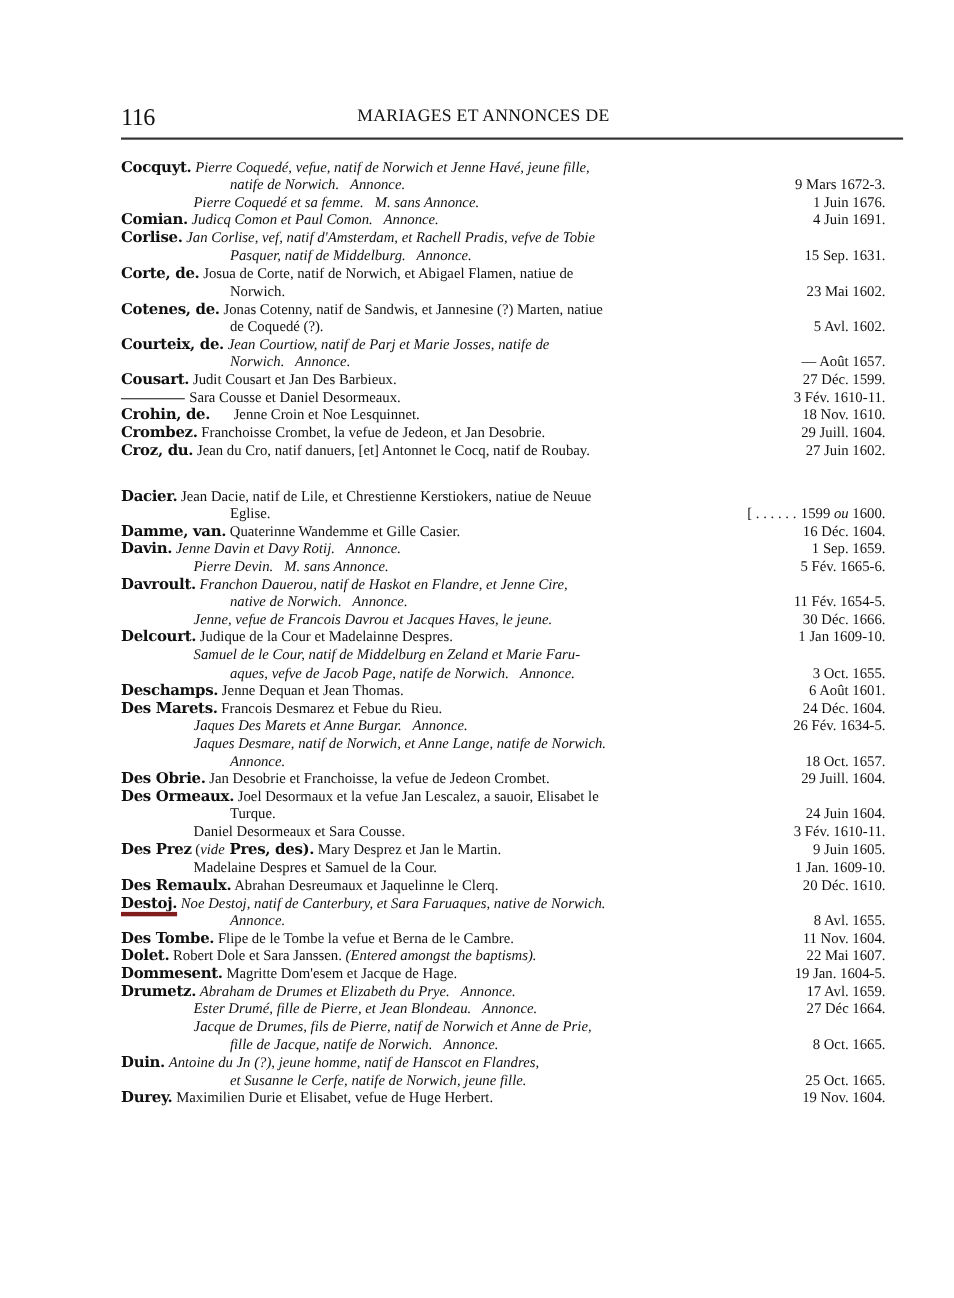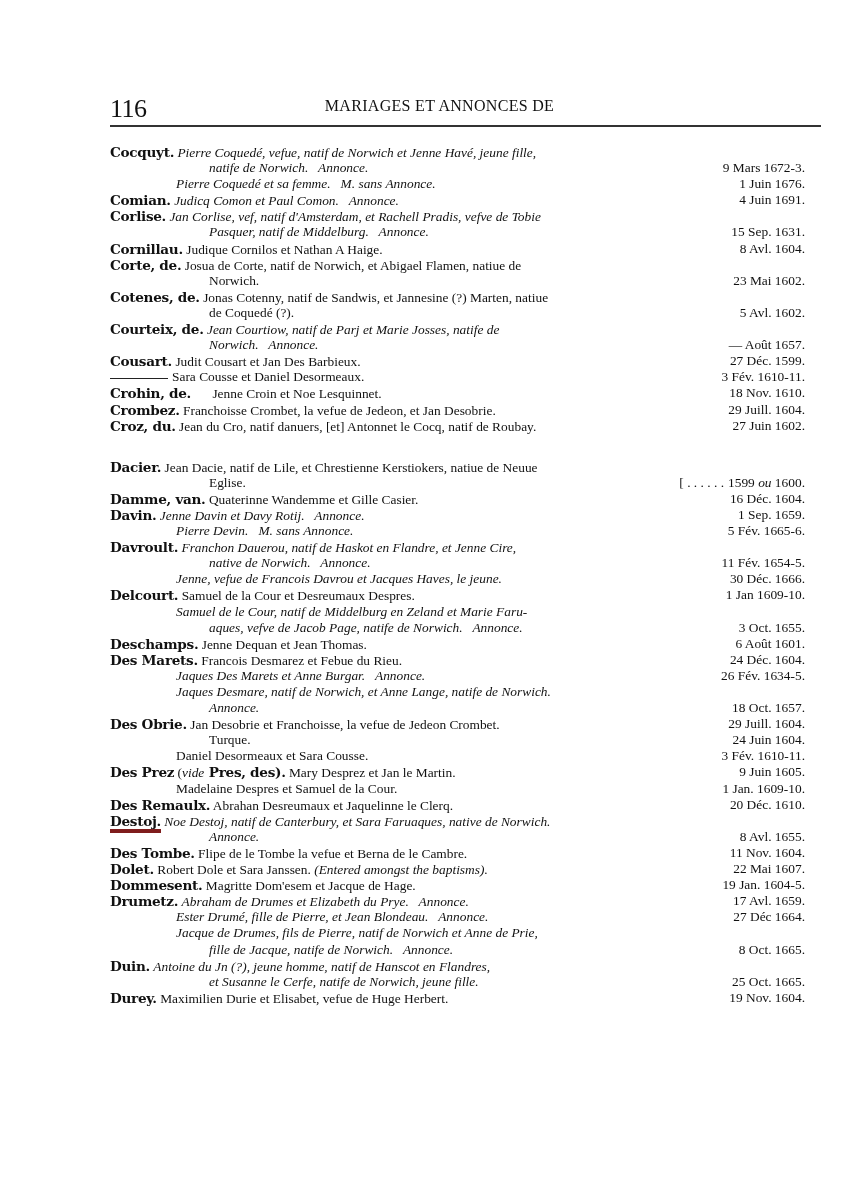--- a/index.html
+++ b/index.html
@@ -1,19 +1,19 @@
 <!DOCTYPE html>
 <html><head>
 <meta charset="utf-8">
 <style>
   html, body { margin:0; padding:0; background:#ffffff; }
   body { width:867px; height:1180px; position:relative; overflow:hidden;
          font-family:"DejaVu Serif","Liberation Serif",serif; color:#111; }
   .page { position:absolute; left:0; top:0; width:867px; height:1180px; }
-  .hdr-num { position:absolute; left:110px; top:94px; font-size:26px; font-family:"Liberation Serif",serif; letter-spacing:-0.5px; }
+  .hdr-num { position:absolute; left:110px; top:94px; font-size:22px; font-family:"Liberation Serif",serif; letter-spacing:-0.5px; }
   .hdr-title { position:absolute; left:0; width:867px; top:97px; text-align:center; font-size:16px; font-family:"Liberation Serif",serif; letter-spacing:0.3px; padding-left:12px; box-sizing:border-box;}
   .hdr-rule { position:absolute; left:110px; top:125px; width:711px; height:2px; background:#333; }
   .entries { position:absolute; left:110px; top:144px; width:711px; }
   .line { position:relative; height:16.1px; line-height:16px; font-size:13.4px; white-space:nowrap; font-family:"Liberation Serif",serif; }
   .line.gap { height:25px; }
   .surname { font-family:"DejaVu Serif",serif; font-weight:bold; font-size:13.6px; letter-spacing:-0.3px; }
   .it { font-style:italic; }
   .indent1 { padding-left:66px; }
   .indent2 { padding-left:99px; }
   .date { position:absolute; right:16px; top:0; text-align:right; }
@@ -28,50 +28,50 @@
   <div class="hdr-num">116</div>
   <div class="hdr-title">MARIAGES ET ANNONCES DE</div>
   <div class="hdr-rule"></div>
   <div class="entries" id="entries">
       <div class="line"><span><span class="surname">Cocquyt.</span> <span class="it" style="white-space: pre;">Pierre Coquedé, vefue, natif de Norwich et Jenne Havé, jeune fille,</span></span></div>
       <div class="line"><span class="indent2"><span class="it" style="white-space: pre;">natife de Norwich.   Annonce.</span></span><span class="date">9 Mars 1672-3.</span></div>
       <div class="line"><span class="indent1"><span class="it" style="white-space: pre;">Pierre Coquedé et sa femme.   M. sans Annonce.</span></span><span class="date">1 Juin 1676.</span></div>
       <div class="line"><span><span class="surname">Comian.</span> <span class="it" style="white-space: pre;">Judicq Comon et Paul Comon.   Annonce.</span></span><span class="date">4 Juin 1691.</span></div>
       <div class="line"><span><span class="surname">Corlise.</span> <span class="it" style="white-space: pre;">Jan Corlise, vef, natif d'Amsterdam, et Rachell Pradis, vefve de Tobie</span></span></div>
       <div class="line"><span class="indent2"><span class="it" style="white-space: pre;">Pasquer, natif de Middelburg.   Annonce.</span></span><span class="date">15 Sep. 1631.</span></div>
-      <div class="line"><span><span class="surname">Cornillau.</span> <span style="white-space: pre;">Judique Cornilos et Nathan A Haige.</span></span><span class="date">8 Avl. 1604.</span></div>
       <div class="line"><span><span class="surname">Corte, de.</span> <span style="white-space: pre;">Josua de Corte, natif de Norwich, et Abigael Flamen, natiue de</span></span></div>
       <div class="line"><span class="indent2"><span style="white-space: pre;">Norwich.</span></span><span class="date">23 Mai 1602.</span></div>
       <div class="line"><span><span class="surname">Cotenes, de.</span> <span style="white-space: pre;">Jonas Cotenny, natif de Sandwis, et Jannesine (?) Marten, natiue</span></span></div>
       <div class="line"><span class="indent2"><span style="white-space: pre;">de Coquedé (?).</span></span><span class="date">5 Avl. 1602.</span></div>
       <div class="line"><span><span class="surname">Courteix, de.</span> <span class="it" style="white-space: pre;">Jean Courtiow, natif de Parj et Marie Josses, natife de</span></span></div>
       <div class="line"><span class="indent2"><span class="it" style="white-space: pre;">Norwich.   Annonce.</span></span><span class="date">— Août 1657.</span></div>
       <div class="line"><span><span class="surname">Cousart.</span> <span style="white-space: pre;">Judit Cousart et Jan Des Barbieux.</span></span><span class="date">27 Déc. 1599.</span></div>
       <div class="line"><span><span class="dash-rule"></span><span style="white-space: pre;">Sara Cousse et Daniel Desormeaux.</span></span><span class="date">3 Fév. 1610-11.</span></div>
       <div class="line"><span><span class="surname">Crohin, de.</span> <span style="white-space: pre; margin-left: 18px;">Jenne Croin et Noe Lesquinnet.</span></span><span class="date">18 Nov. 1610.</span></div>
       <div class="line"><span><span class="surname">Crombez.</span> <span style="white-space: pre;">Franchoisse Crombet, la vefue de Jedeon, et Jan Desobrie.</span></span><span class="date">29 Juill. 1604.</span></div>
       <div class="line"><span><span class="surname">Croz, du.</span> <span style="white-space: pre;">Jean du Cro, natif danuers, [et] Antonnet le Cocq, natif de Roubay.</span></span><span class="date">27 Juin 1602.</span></div>
       <div class="line gap"></div>
       <div class="line"><span><span class="surname">Dacier.</span> <span style="white-space: pre;">Jean Dacie, natif de Lile, et Chrestienne Kerstiokers, natiue de Neuue</span></span></div>
       <div class="line"><span class="indent2"><span style="white-space: pre;">Eglise.</span></span><span class="date"><span style="margin-right: 4px;">[ . . . . . .</span><span>1599 </span><span class="it">ou</span><span> 1600.</span></span></div>
       <div class="line"><span><span class="surname">Damme, van.</span> <span style="white-space: pre;">Quaterinne Wandemme et Gille Casier.</span></span><span class="date">16 Déc. 1604.</span></div>
       <div class="line"><span><span class="surname">Davin.</span> <span class="it" style="white-space: pre;">Jenne Davin et Davy Rotij.   Annonce.</span></span><span class="date">1 Sep. 1659.</span></div>
       <div class="line"><span class="indent1"><span class="it" style="white-space: pre;">Pierre Devin.   M. sans Annonce.</span></span><span class="date">5 Fév. 1665-6.</span></div>
       <div class="line"><span><span class="surname">Davroult.</span> <span class="it" style="white-space: pre;">Franchon Dauerou, natif de Haskot en Flandre, et Jenne Cire,</span></span></div>
       <div class="line"><span class="indent2"><span class="it" style="white-space: pre;">native de Norwich.   Annonce.</span></span><span class="date">11 Fév. 1654-5.</span></div>
       <div class="line"><span class="indent1"><span class="it" style="white-space: pre;">Jenne, vefue de Francois Davrou et Jacques Haves, le jeune.</span></span><span class="date">30 Déc. 1666.</span></div>
-      <div class="line"><span><span class="surname">Delcourt.</span> <span style="white-space: pre;">Samuel de la Cour et Desreumaux Despres.</span></span><span class="date">1 Jan 1609-10.</span></div>
+      <div class="line"><span><span class="surname">Delcourt.</span> <span style="white-space: pre;">Judique de la Cour et Madelainne Despres.</span></span><span class="date">1 Jan 1609-10.</span></div>
       <div class="line"><span class="indent1"><span class="it" style="white-space: pre;">Samuel de le Cour, natif de Middelburg en Zeland et Marie Faru-</span></span></div>
       <div class="line"><span class="indent2"><span class="it" style="white-space: pre;">aques, vefve de Jacob Page, natife de Norwich.   Annonce.</span></span><span class="date">3 Oct. 1655.</span></div>
       <div class="line"><span><span class="surname">Deschamps.</span> <span style="white-space: pre;">Jenne Dequan et Jean Thomas.</span></span><span class="date">6 Août 1601.</span></div>
       <div class="line"><span><span class="surname">Des Marets.</span> <span style="white-space: pre;">Francois Desmarez et Febue du Rieu.</span></span><span class="date">24 Déc. 1604.</span></div>
       <div class="line"><span class="indent1"><span class="it" style="white-space: pre;">Jaques Des Marets et Anne Burgar.   Annonce.</span></span><span class="date">26 Fév. 1634-5.</span></div>
       <div class="line"><span class="indent1"><span class="it" style="white-space: pre;">Jaques Desmare, natif de Norwich, et Anne Lange, natife de Norwich.</span></span></div>
       <div class="line"><span class="indent2"><span class="it" style="white-space: pre;">Annonce.</span></span><span class="date">18 Oct. 1657.</span></div>
       <div class="line"><span><span class="surname">Des Obrie.</span> <span style="white-space: pre;">Jan Desobrie et Franchoisse, la vefue de Jedeon Crombet.</span></span><span class="date">29 Juill. 1604.</span></div>
+      <div class="line"><span><span class="surname">Des Ormeaux.</span> <span style="white-space: pre;">Joel Desormaux et la vefue Jan Lescalez, a sauoir, Elisabet le</span></span></div>
       <div class="line"><span class="indent2"><span style="white-space: pre;">Turque.</span></span><span class="date">24 Juin 1604.</span></div>
       <div class="line"><span class="indent1"><span style="white-space: pre;">Daniel Desormeaux et Sara Cousse.</span></span><span class="date">3 Fév. 1610-11.</span></div>
       <div class="line"><span><span class="surname">Des Prez</span><span> (</span><span class="it">vide</span><span class="surname"> Pres, des</span><span class="surname">).</span> <span style="white-space: pre;">Mary Desprez et Jan le Martin.</span></span><span class="date">9 Juin 1605.</span></div>
       <div class="line"><span class="indent1"><span style="white-space: pre;">Madelaine Despres et Samuel de la Cour.</span></span><span class="date">1 Jan. 1609-10.</span></div>
       <div class="line"><span><span class="surname">Des Remaulx.</span> <span style="white-space: pre;">Abrahan Desreumaux et Jaquelinne le Clerq.</span></span><span class="date">20 Déc. 1610.</span></div>
       <div class="line"><span><span class="surname under">Destoj.</span> <span class="it" style="white-space: pre; margin-top: 16px;">Noe Destoj, natif de Canterbury, et Sara Faruaques, native de Norwich.</span></span></div>
       <div class="line"><span class="indent2"><span class="it" style="white-space: pre;">Annonce.</span></span><span class="date">8 Avl. 1655.</span></div>
       <div class="line"><span><span class="surname">Des Tombe.</span> <span style="white-space: pre;">Flipe de le Tombe la vefue et Berna de le Cambre.</span></span><span class="date">11 Nov. 1604.</span></div>
       <div class="line"><span><span class="surname">Dolet.</span> <span style="white-space: pre;">Robert Dole et Sara Janssen.</span>  <span class="it">(Entered amongst the baptisms).</span></span><span class="date">22 Mai 1607.</span></div>
       <div class="line"><span><span class="surname">Dommesent.</span> <span style="white-space: pre;">Magritte Dom'esem et Jacque de Hage.</span></span><span class="date">19 Jan. 1604-5.</span></div>

